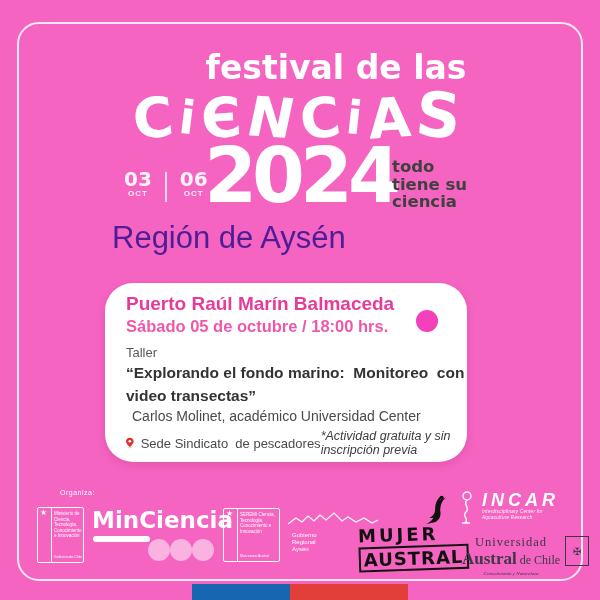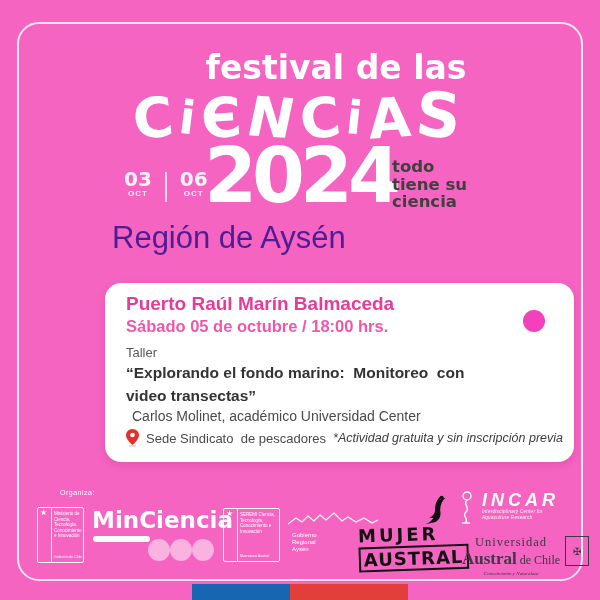--- a/index.html
+++ b/index.html
@@ -41,22 +41,22 @@
   .date-day{font-size:20px;font-weight:800;line-height:19px;font-family:"DejaVu Sans",sans-serif;}
   .date-month{font-size:8px;font-weight:800;letter-spacing:1px;}
   .date-sep{width:2px;height:30px;background:rgba(255,255,255,.75);margin-top:2px;}
   .tagline{
     position:absolute;left:392px;top:158px;color:#404040;
     font-family:"DejaVu Sans",sans-serif;font-weight:800;font-size:16.5px;line-height:17.5px;
   }
   .region{position:absolute;left:112px;top:220px;color:#4c1d95;font-size:31px;font-weight:400;text-align:center;}
   
   .event-card{
-    position:absolute;left:105px;top:283px;width:469px;height:179px;
-    background:#ffffff;border-radius:16px;box-shadow:0 3px 9px rgba(130,15,90,.16);
+    position:absolute;left:105px;top:283px;width:362px;height:179px;
+    background:#ffffff;border-radius:28px;box-shadow:0 3px 9px rgba(130,15,90,.16);
   }
   .card-city{position:absolute;left:21px;top:10px;font-size:19px;font-weight:700;color:#e73a9a;}
   .card-datetime{position:absolute;left:21px;top:34px;font-size:16.5px;font-weight:600;color:#ee58ab;}
   .card-dot{position:absolute;right:29px;top:27px;width:22px;height:22px;border-radius:50%;background:#f440bb;}
   .card-type{position:absolute;left:21px;top:62px;font-size:13px;color:#58585a;}
   .card-title1{position:absolute;left:21px;top:81px;font-size:15.5px;font-weight:700;color:#333;white-space:pre;}
   .card-title2{position:absolute;left:21px;top:104px;font-size:15.5px;font-weight:700;color:#333;white-space:pre;}
   .card-speaker{position:absolute;left:27px;top:125px;font-size:14px;color:#4a4a4c;}
   .card-footrow{position:absolute;left:21px;right:11px;top:146px;display:flex;align-items:center;}
   .card-venue{font-size:13px;color:#4a4a4c;margin-left:7px;white-space:pre;}

